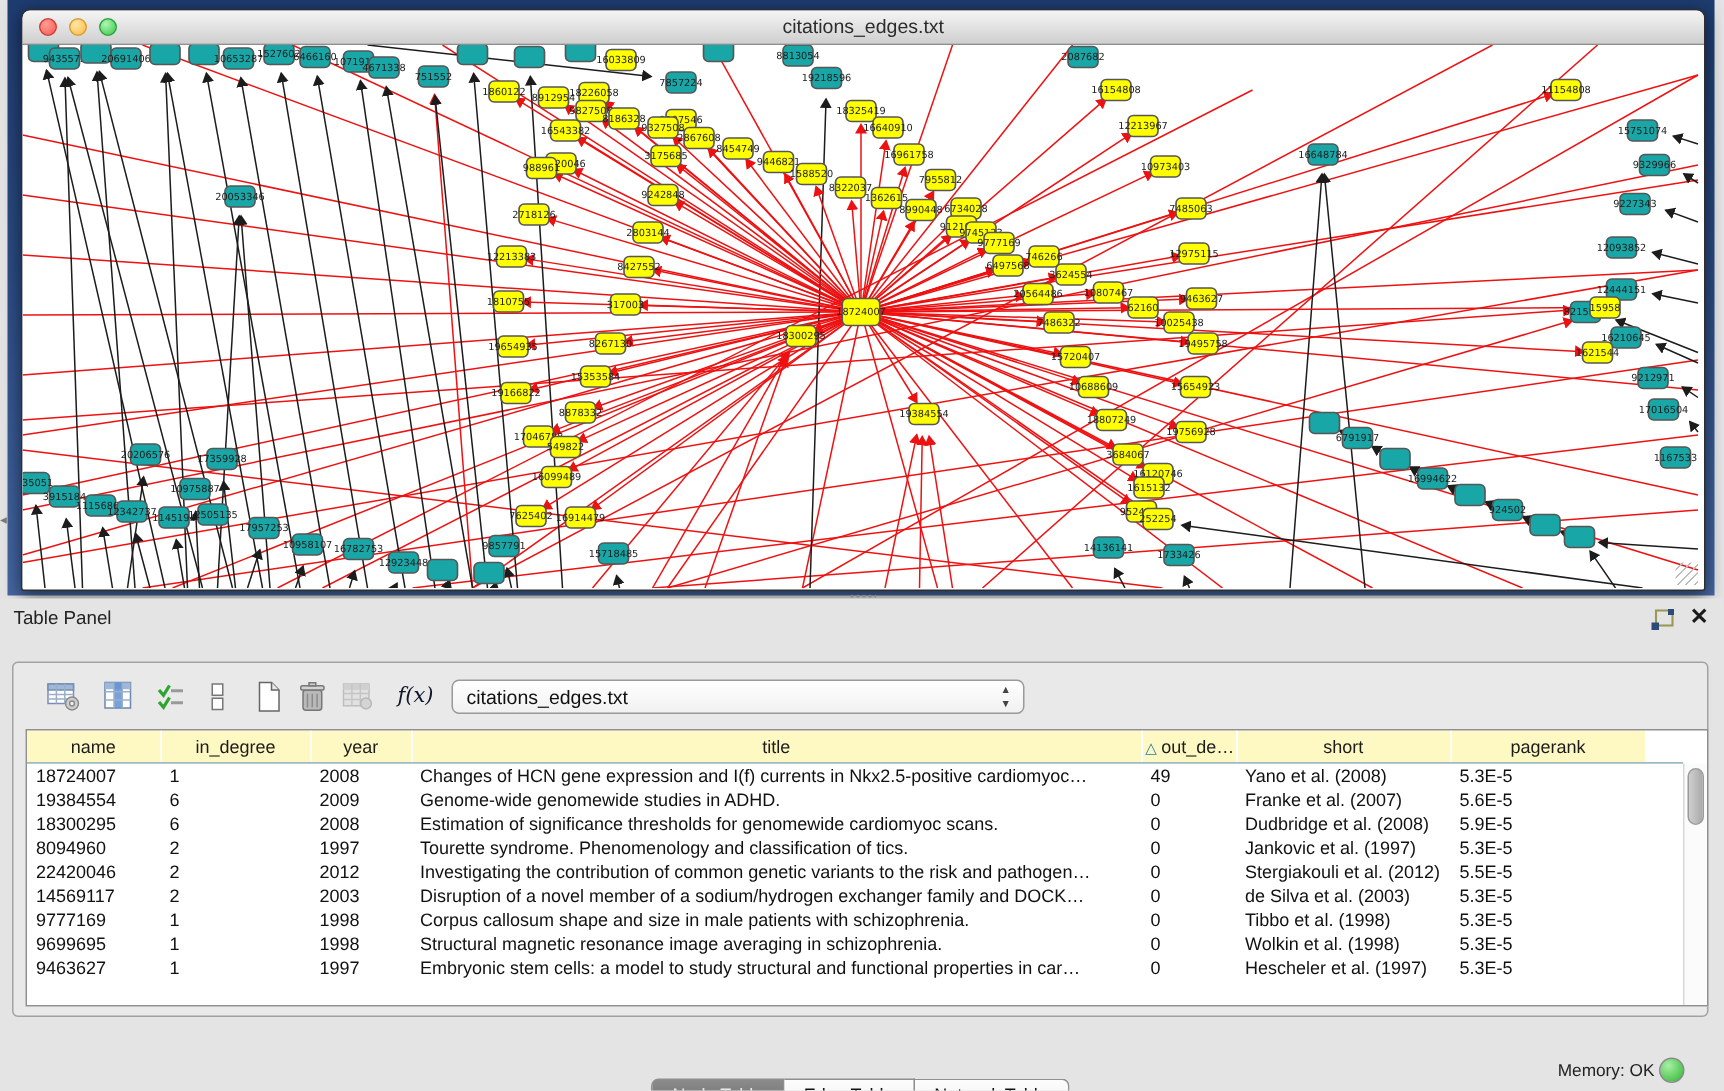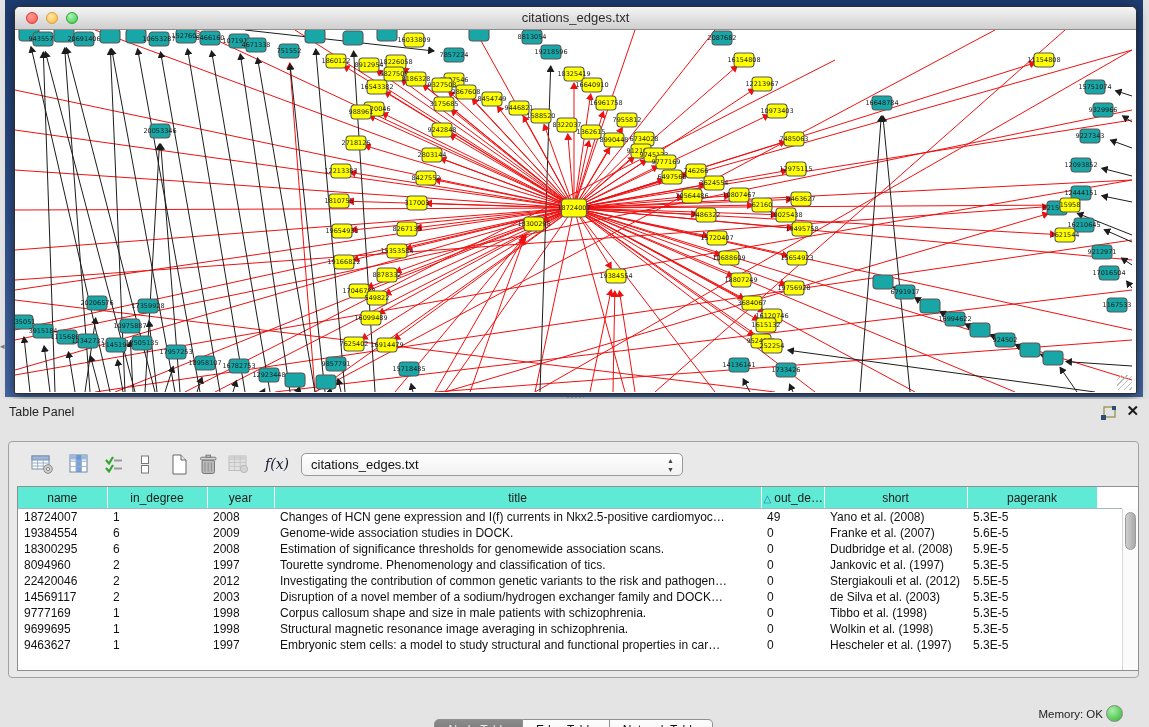--- a/index.html
+++ b/index.html
@@ -36,21 +36,21 @@
   .tbtn{height:28px;display:flex;align-items:center;justify-content:center;}
   .fx{font-family:"DejaVu Serif",serif;font-style:italic;font-size:14px;color:#0f172a;}
   .combo{margin-left:12px;width:382px;height:23px;border:1px solid #9a9a9a;border-radius:5px;
          background:linear-gradient(#ffffff,#f1f1f1);display:flex;align-items:center;padding:0 9px;
          font-size:13px;color:#111;position:relative;box-sizing:border-box;}
   .stepper{position:absolute;right:8px;top:2px;font-size:7px;line-height:9px;color:#444;text-align:center;}
 
   .table-box{position:absolute;left:8px;top:44px;width:1120px;height:183px;background:#fff;
              border:1px solid #8f8f8f;overflow:hidden;box-sizing:content-box;}
   table{border-collapse:collapse;table-layout:fixed;width:1104px;font-size:12px;}
-  thead th{height:21px;background:#5eead4;border-right:1px solid #fff;border-bottom:1px solid #9fb9c4;
+  thead th{height:21px;background:#fef9c3;border-right:1px solid #fff;border-bottom:1px solid #9fb9c4;
            font-weight:normal;text-align:center;color:#1c1c1c;overflow:hidden;white-space:nowrap;padding:0 2px;}
   thead th.filler{background:#fff;border-right:none;}
   tbody td{height:16px;padding:0 0 0 6px;white-space:nowrap;overflow:hidden;color:#111;}
   .sort-tri{color:#2a7ab0;font-size:10px;margin-right:3px;}
   .vscroll{position:absolute;right:0;top:22px;bottom:0;width:15px;background:#fbfbfb;border-left:1px solid #d8d8d8;}
   .vthumb{margin:3px 2px;height:36px;border-radius:6px;background:linear-gradient(90deg,#cfcfcf,#a9a9a9);border:1px solid #9b9b9b;}
 
   .tabbar{position:absolute;left:0;right:0;top:277px;text-align:center;}
   .tab{display:inline-block;height:20px;line-height:20px;padding:0 13px;font-size:12px;
        border:1px solid #8f8f8f;border-left:none;background:linear-gradient(#fdfdfd,#efefef);color:#111;vertical-align:middle;}
@@ -631,31 +631,31 @@
               <td>Changes of HCN gene expression and I(f) currents in Nkx2.5-positive cardiomyoc…</td>
               <td>49</td>
               <td>Yano et al. (2008)</td>
               <td>5.3E-5</td>
               <td></td>
             </tr>
             <tr>
               <td>19384554</td>
               <td>6</td>
               <td>2009</td>
-              <td>Genome-wide association studies in DOCK.</td>
+              <td>Genome-wide genomewide studies in ADHD.</td>
               <td>0</td>
               <td>Franke et al. (2007)</td>
               <td>5.6E-5</td>
               <td></td>
             </tr>
             <tr>
               <td>18300295</td>
               <td>6</td>
               <td>2008</td>
-              <td>Estimation of significance thresholds for genomewide association scans.</td>
+              <td>Estimation of significance thresholds for genomewide cardiomyoc scans.</td>
               <td>0</td>
               <td>Dudbridge et al. (2008)</td>
               <td>5.9E-5</td>
               <td></td>
             </tr>
             <tr>
               <td>8094960</td>
               <td>2</td>
               <td>1997</td>
               <td>Tourette syndrome. Phenomenology and classification of tics.</td>

